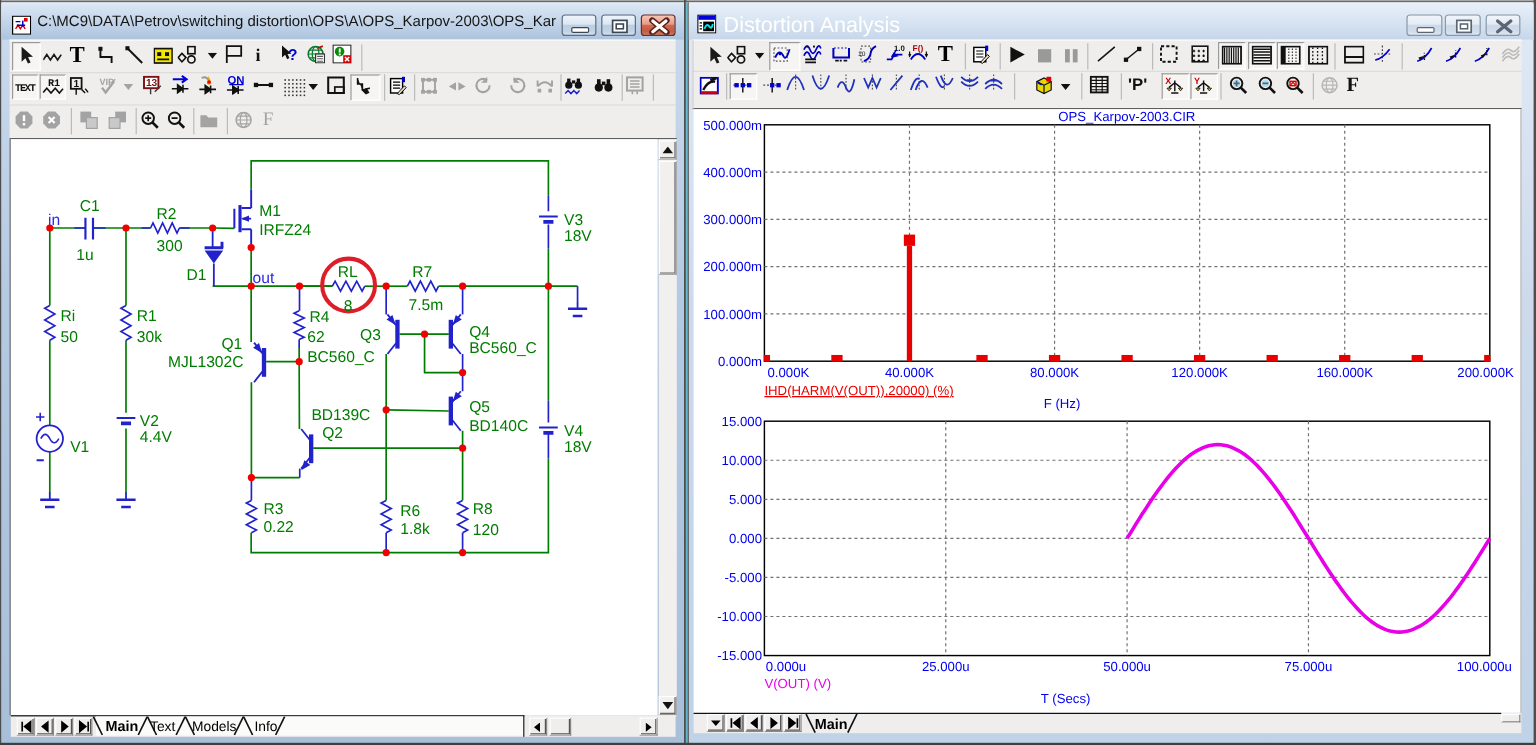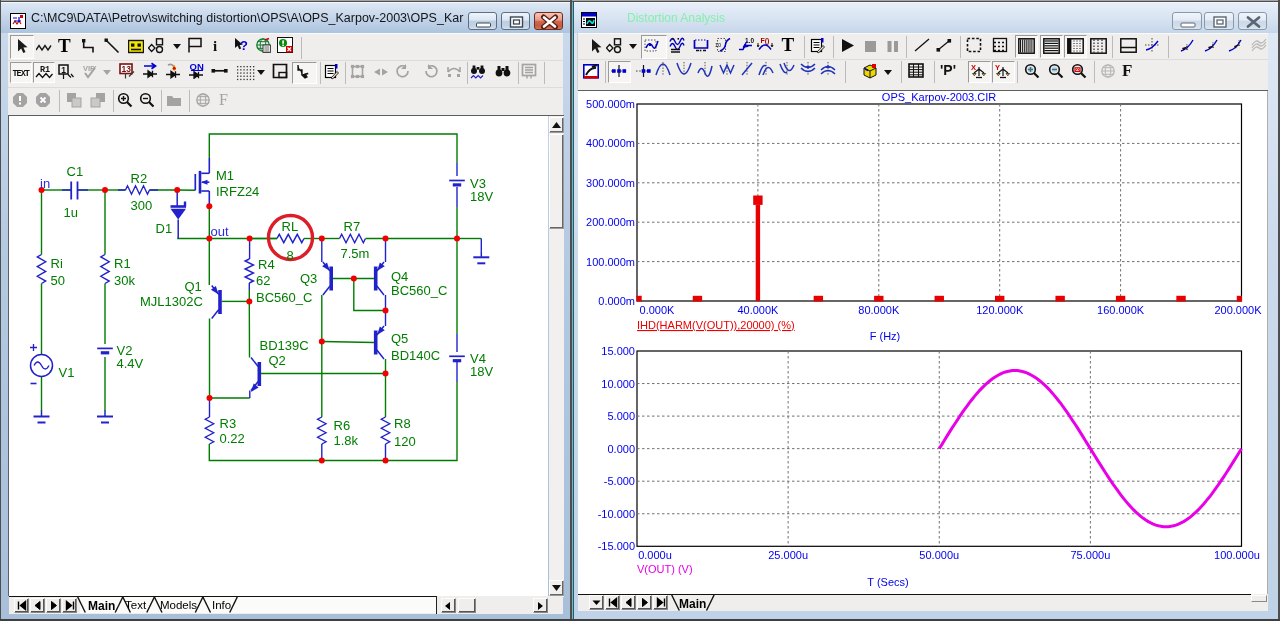--- a/index.html
+++ b/index.html
@@ -519,21 +519,21 @@
 <div style="position:absolute;left:1278px;top:0px;width:2px;height:621px;background:#4e4e4e"></div>
 <div style="position:absolute;left:571px;top:619px;width:709px;height:2px;background:#3f3f3f"></div>
 <div style="position:absolute;left:574px;top:3px;width:704px;height:30px;background:linear-gradient(180deg,#e7eff9 0%,#d8e4f2 50%,#c6d6ea 100%)"></div>
 <svg style="position:absolute;left:581px;top:12px" width="16" height="16" viewBox="0 0 16 16">
     <rect x="0.5" y="0.5" width="15" height="15" fill="#fff" stroke="#000"></rect>
     <rect x="1" y="1" width="14" height="3.5" fill="#0000d8"></rect>
     <rect x="5" y="6" width="9" height="8" fill="#000"></rect>
     <path d="M6,12 q2,-5 4,-2 q2,3 3,-2" stroke="#00e5e5" stroke-width="1.6" fill="none"></path>
     <path d="M2,7 h2 M2,9.5 h2 M2,12 h2" stroke="#000" stroke-width="1"></path>
   </svg>
-<div style="position:absolute;left:627px;top:11px;width:300px;height:18px;font-size:12px;color:#86efac;white-space:nowrap">Distortion Analysis</div>
+<div style="position:absolute;left:603px;top:11px;width:300px;height:18px;font-size:18px;color:#ffffff;white-space:nowrap">Distortion Analysis</div>
 <div style="position:absolute;left:1172px;top:12px;width:30px;height:18px;background:linear-gradient(#f1f5fb 0%,#e3ebf5 45%,#ccd9e8 50%,#d0dcea 80%,#dde7f2 100%);border:1px solid #889aa8;border-radius:3px;"><svg width="28" height="16" viewBox="0 0 28 16">
       <rect x="8.0" y="10.0" width="14" height="4" rx="1" fill="#fff" stroke="#5a6673" stroke-width="1"></rect>
     </svg></div>
 <div style="position:absolute;left:1204px;top:12px;width:30px;height:18px;background:linear-gradient(#f1f5fb 0%,#e3ebf5 45%,#ccd9e8 50%,#d0dcea 80%,#dde7f2 100%);border:1px solid #889aa8;border-radius:3px;"><svg width="28" height="16" viewBox="0 0 28 16">
       <rect x="9.0" y="4.0" width="12" height="10" fill="#fff" stroke="#5a6673" stroke-width="1.4"></rect>
       <rect x="12.0" y="7.0" width="6" height="4" fill="none" stroke="#5a6673" stroke-width="1.3"></rect>
     </svg></div>
 <div style="position:absolute;left:1238px;top:12px;width:29px;height:18px;background:linear-gradient(#f1f5fb 0%,#e3ebf5 45%,#ccd9e8 50%,#d0dcea 80%,#dde7f2 100%);border:1px solid #889aa8;border-radius:3px;"><svg width="27" height="16" viewBox="0 0 27 16">
       <path d="M9.0,4.5 L20.0,13.5 M20.0,4.5 L9.0,13.5" stroke="#5a6673" stroke-width="2.8" stroke-linecap="round"></path>
     </svg></div>

